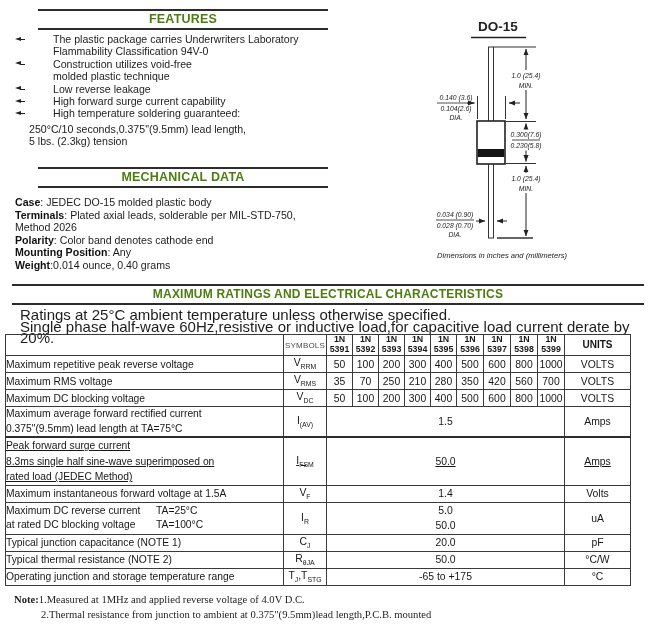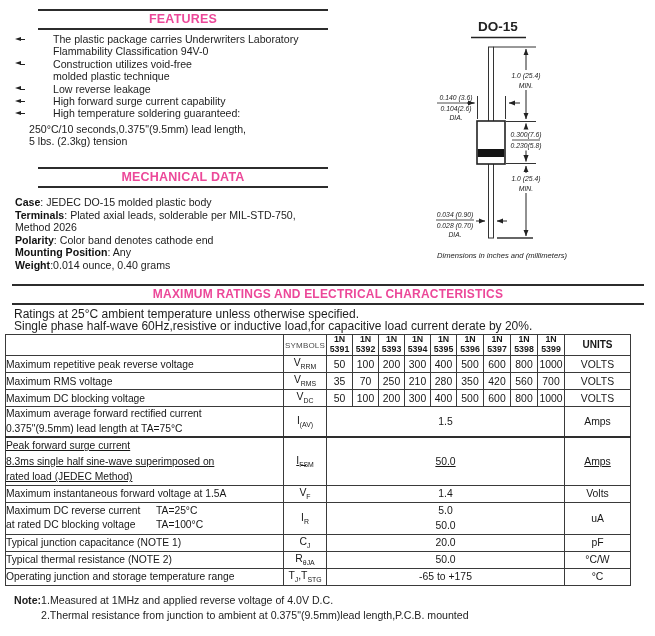--- a/index.html
+++ b/index.html
@@ -5,39 +5,39 @@
   html,body{margin:0;padding:0;}
   body{
     width:655px;height:636px;background:#ffffff;position:relative;
     font-family:"Liberation Sans", sans-serif;color:#1d1d1d;
     -webkit-font-smoothing:antialiased;
   }
   
   .sec-hdr{
     position:absolute;border-top:2px solid #2c2c2c;border-bottom:2px solid #2c2c2c;
     text-align:center;font-weight:bold;font-size:12.5px;padding:1px 0 2px;
-    letter-spacing:.2px;color:#ec4899;
+    letter-spacing:.2px;color:#4d7c0f;
   }
   
   .feat-list{position:absolute;left:15px;top:33px;width:314px;font-size:10.6px;line-height:12.4px;}
   .feat-item{display:flex;align-items:flex-start;gap:24px;}
   .bullet{flex:0 0 14px;position:relative;height:12px;}
   .bullet::before{
     content:"";position:absolute;left:0;top:3.5px;width:0;height:0;
     border-right:6px solid #222;border-top:2.6px solid transparent;border-bottom:2.6px solid transparent;
   }
   .bullet::after{
     content:"";position:absolute;left:5px;top:6px;width:5px;border-top:1.4px solid #222;
   }
   .feat-extra{margin:3px 0 0 14px;}
   
   .mech{position:absolute;left:15px;top:196px;width:316px;font-size:10.6px;line-height:12.5px;}
   .mech b{color:#111;}
   
-  .rat-notes{position:absolute;left:14px;top:309px;width:630px;font-size:12px;line-height:11.6px;}
+  .rat-notes{position:absolute;left:20px;top:309px;width:630px;font-size:15px;line-height:11.6px;}
   
   table.ratings{
     position:absolute;left:5px;top:334px;border-collapse:collapse;table-layout:fixed;
     font-size:10.3px;color:#171717;border-radius:21px;
   }
   table.ratings td{border:1px solid #3a3a3a;padding:0;overflow:hidden;}
   table.ratings{border:1.5px solid #2e2e2e;}
   td.lbl{text-align:left;padding:0 3px 0 6px;}
   tr.hdr td{height:20px;text-align:center;vertical-align:middle;}
   .sym-hdr{font-size:8px;color:#4a4a4a;letter-spacing:.2px;}
@@ -48,21 +48,21 @@
   td.unit{text-align:center;font-size:10.4px;}
   tr.r1{height:17px;}
   tr.r2l{height:30px;}
   tr.r2l td.lbl div{line-height:14.6px;}
   tr.r3l{height:48px;}
   tr.r3l td.lbl div{line-height:15.6px;}
   tr.thick td{border-top:2px solid #2e2e2e;text-decoration:underline;}
   .lr span.lt{display:inline-block;width:150px;}
   .two-val div{line-height:15.5px;}
   
-  .foot-notes{position:absolute;left:14px;top:593px;width:630px;font-size:10.6px;line-height:14.5px;}
+  .foot-notes{position:absolute;left:14px;top:593px;width:630px;font-size:10.6px;line-height:14.5px;font-family:Liberation Serif, serif;}
   .foot-notes .ind{padding-left:27px;}
   
   .pkg{position:absolute;left:330px;top:0;width:325px;height:272px;}
   svg text{fill:#222;}
 </style>
 </head>
 <body>
 
 <div class="sec-hdr" style="left:38px;top:9px;width:290px;">
   <span>FEATURES</span>

